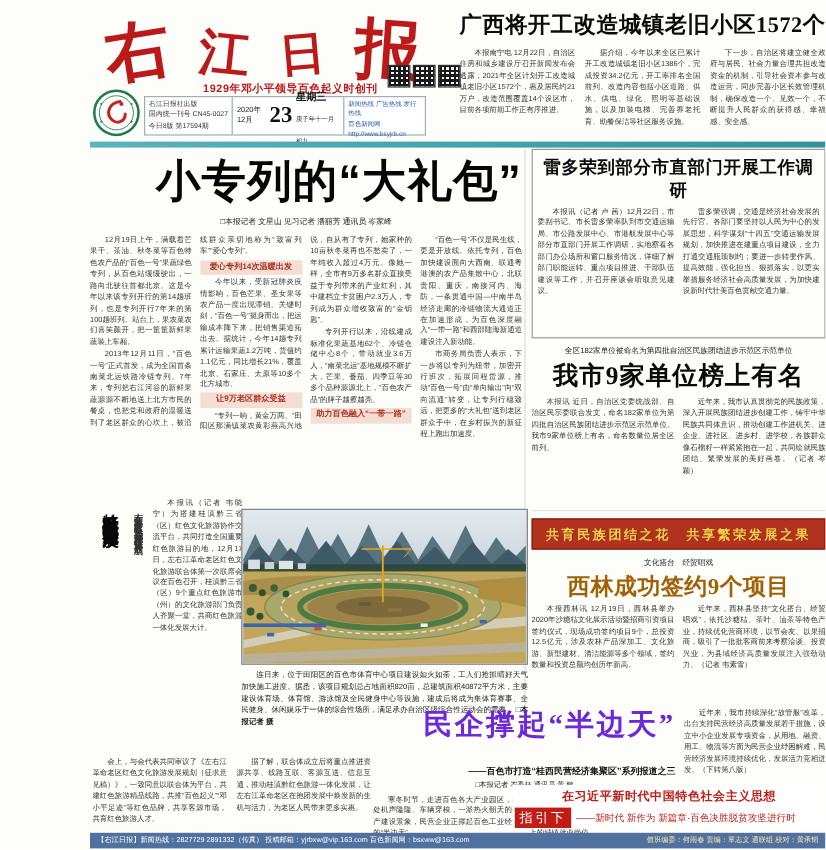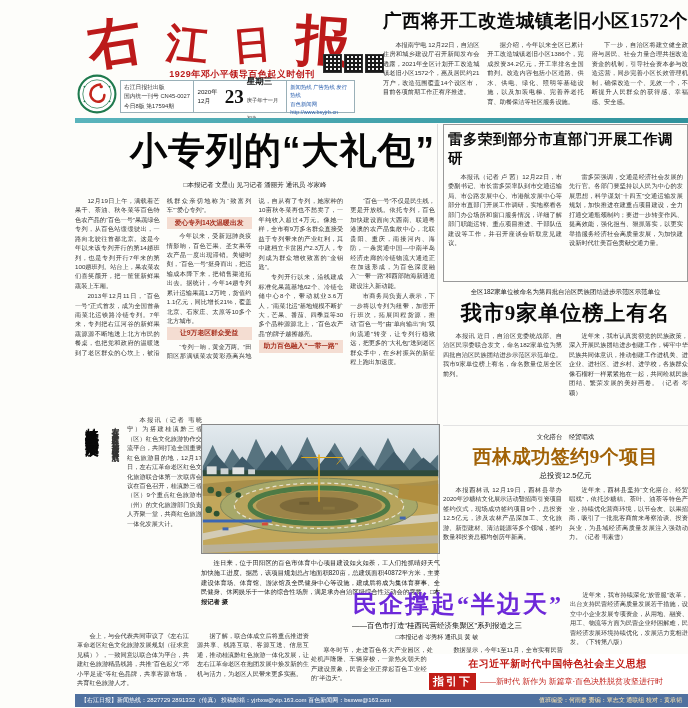--- a/index.html
+++ b/index.html
@@ -52,21 +52,21 @@
   .lead-h{font-size:37px;font-weight:900;text-align:right;letter-spacing:1px;color:#060606;}
   .lead-by{font-size:6.5px;text-align:center;margin:5px 0 6px;color:#222;}
   .lead-body{column-count:4;column-gap:7px;height:230px;}
   .sub-red{color:var(--subhead_red,#a83222);background:#f4ddd2;font-weight:700;font-size:6.8px;
            text-align:center;padding:1px 0;margin:2px 0;break-inside:avoid;text-indent:0;}
 
   
   .rcol{position:absolute;left:362px;top:124px;width:251px;border-left:1px solid #ddd;
         padding-left:5px;box-sizing:border-box;}
   .box1{border:1px solid #999;padding:3px 4px 4px;height:158px;box-sizing:border-box;}
-  .r-h1{font-size:14.5px;font-weight:800;text-align:left;margin:2px 0 4px;letter-spacing:.5px;color:#0a0a0a;}
+  .r-h1{font-size:14.5px;font-weight:800;text-align:center;margin:2px 0 4px;letter-spacing:.5px;color:#0a0a0a;}
   .r-body2{column-count:2;column-gap:7px;}
   .box1 .r-body2{height:126px;}
   .honor{margin-top:6px;border-bottom:1px solid #e3e3e3;padding-bottom:4px;}
   .kicker{font-size:6.4px;text-align:center;color:#222;margin:2px 0;}
   .r-h2{font-family:"Liberation Serif",serif;font-weight:700;font-size:21px;text-align:center;
         letter-spacing:1px;margin:1px 0 4px;color:#0a0a0a;}
   .honor .r-body2{height:90px;}
   .banner{margin-top:6px;background:var(--banner_red,#b23220);border:1px solid #7c1d0e;
           text-align:center;padding:3px 0;}
   .banner span{color:var(--banner_gold,#f6cf4b);font-weight:800;font-size:11px;letter-spacing:2px;
@@ -90,32 +90,32 @@
   .photo{position:absolute;left:126px;top:424px;width:239px;height:130px;border:1px solid #888;
          box-sizing:border-box;overflow:hidden;background:#cfd8dd;}
   .caption{position:absolute;left:126px;top:558px;width:239px;height:58px;font-size:6.3px;
            line-height:1.55;text-align:justify;color:#222;overflow:hidden;}
   .caption .credit{font-weight:700;}
 
   
   .mq{position:absolute;left:236px;top:588px;width:252px;}
   .mq-h{font-family:"Liberation Serif",serif;font-weight:800;font-size:24px;text-align:right;
         letter-spacing:2px;color:#6d28d9;}
-  .mq-sub{font-size:7.5px;font-weight:400;text-align:center;margin-top:1px;color:#111;}
+  .mq-sub{font-size:7.5px;font-weight:700;text-align:right;margin-top:18px;color:#111;}
   .mq-by{font-size:6px;text-align:center;margin:2px 0 3px;color:#222;}
   .mq-body{column-count:2;column-gap:8px;height:46px;}
   .mq-side{position:absolute;left:495px;top:590px;width:118px;height:60px;}
 
   
   .slogan{position:absolute;left:352px;top:654px;width:261px;background:#fff;text-align:center;
           padding-top:3px;z-index:5;}
   .sl1{color:var(--slogan_red,#c11d17);font-weight:900;font-size:10px;
        font-family:Liberation Serif, serif;letter-spacing:.5px;white-space:nowrap;}
   .sl2{margin-top:2px;display:flex;align-items:center;justify-content:flex-start;gap:4px;padding-left:2px;}
-  .sl-box{background:var(--slogan_red,#c11d17);color:#fff;font-weight:700;font-size:11px;
+  .sl-box{background:var(--slogan_red,#c11d17);color:#fff;font-weight:400;font-size:11px;
           padding:1px 4px;letter-spacing:2px;}
   .sl-rest{color:var(--slogan_red,#c11d17);font-weight:400;font-size:8px;}
 
   
   .footer{position:absolute;left:0;top:694px;width:613px;height:13px;background:var(--footer_blue,#50719f);
           color:#fff;display:flex;justify-content:space-between;align-items:center;padding:0 6px;
           font-size:6px;box-sizing:border-box;white-space:nowrap;overflow:hidden;}
   .f-right{color:#ffe6b0;margin-left:8px;}
 </style>
 </head>
@@ -206,24 +206,26 @@
           </div>
       </div>
       <div class="honor">
         <div class="kicker">全区182家单位被命名为第四批自治区民族团结进步示范区示范单位</div>
         <div class="r-h2">我市9家单位榜上有名</div>
         <div class="flow r-body2">
             <p>本报讯 近日，自治区党委统战部、自治区民宗委联合发文，命名182家单位为第四批自治区民族团结进步示范区示范单位。我市9家单位榜上有名，命名数量位居全区前列。</p>
             <p>近年来，我市认真贯彻党的民族政策，深入开展民族团结进步创建工作，铸牢中华民族共同体意识，推动创建工作进机关、进企业、进社区、进乡村、进学校，各族群众像石榴籽一样紧紧抱在一起，共同绘就民族团结、繁荣发展的美好画卷。（记者 岑 颖）</p>
           </div>
       </div>
+      <div class="banner">
+        <span>共育民族团结之花　共享繁荣发展之果</span>
+      </div>
       <div class="xilin">
         <div class="kicker">文化搭台　经贸唱戏</div>
         <div class="r-h3">西林成功签约9个项目</div>
-        <div class="r-sub">总投资12.5亿元</div>
         <div class="flow r-body2">
             <p>本报西林讯 12月19日，西林县举办2020年沙糖桔文化展示活动暨招商引资项目签约仪式，现场成功签约项目9个，总投资12.5亿元，涉及农林产品深加工、文化旅游、新型建材、清洁能源等多个领域，签约数量和投资总额均创历年新高。</p>
             <p>近年来，西林县坚持“文化搭台、经贸唱戏”，依托沙糖桔、茶叶、油茶等特色产业，持续优化营商环境，以节会友、以果招商，吸引了一批批客商前来考察洽谈、投资兴业，为县域经济高质量发展注入强劲动力。（记者 韦素雪）</p>
           </div>
       </div>
     </div>
 
     <div class="vart">
       <div class="v-h">桂滇黔重点红色旅游市（州）抱团发展</div>
       <div class="v-sub">左右江革命老区红色文化旅游联合体将启航</div>

